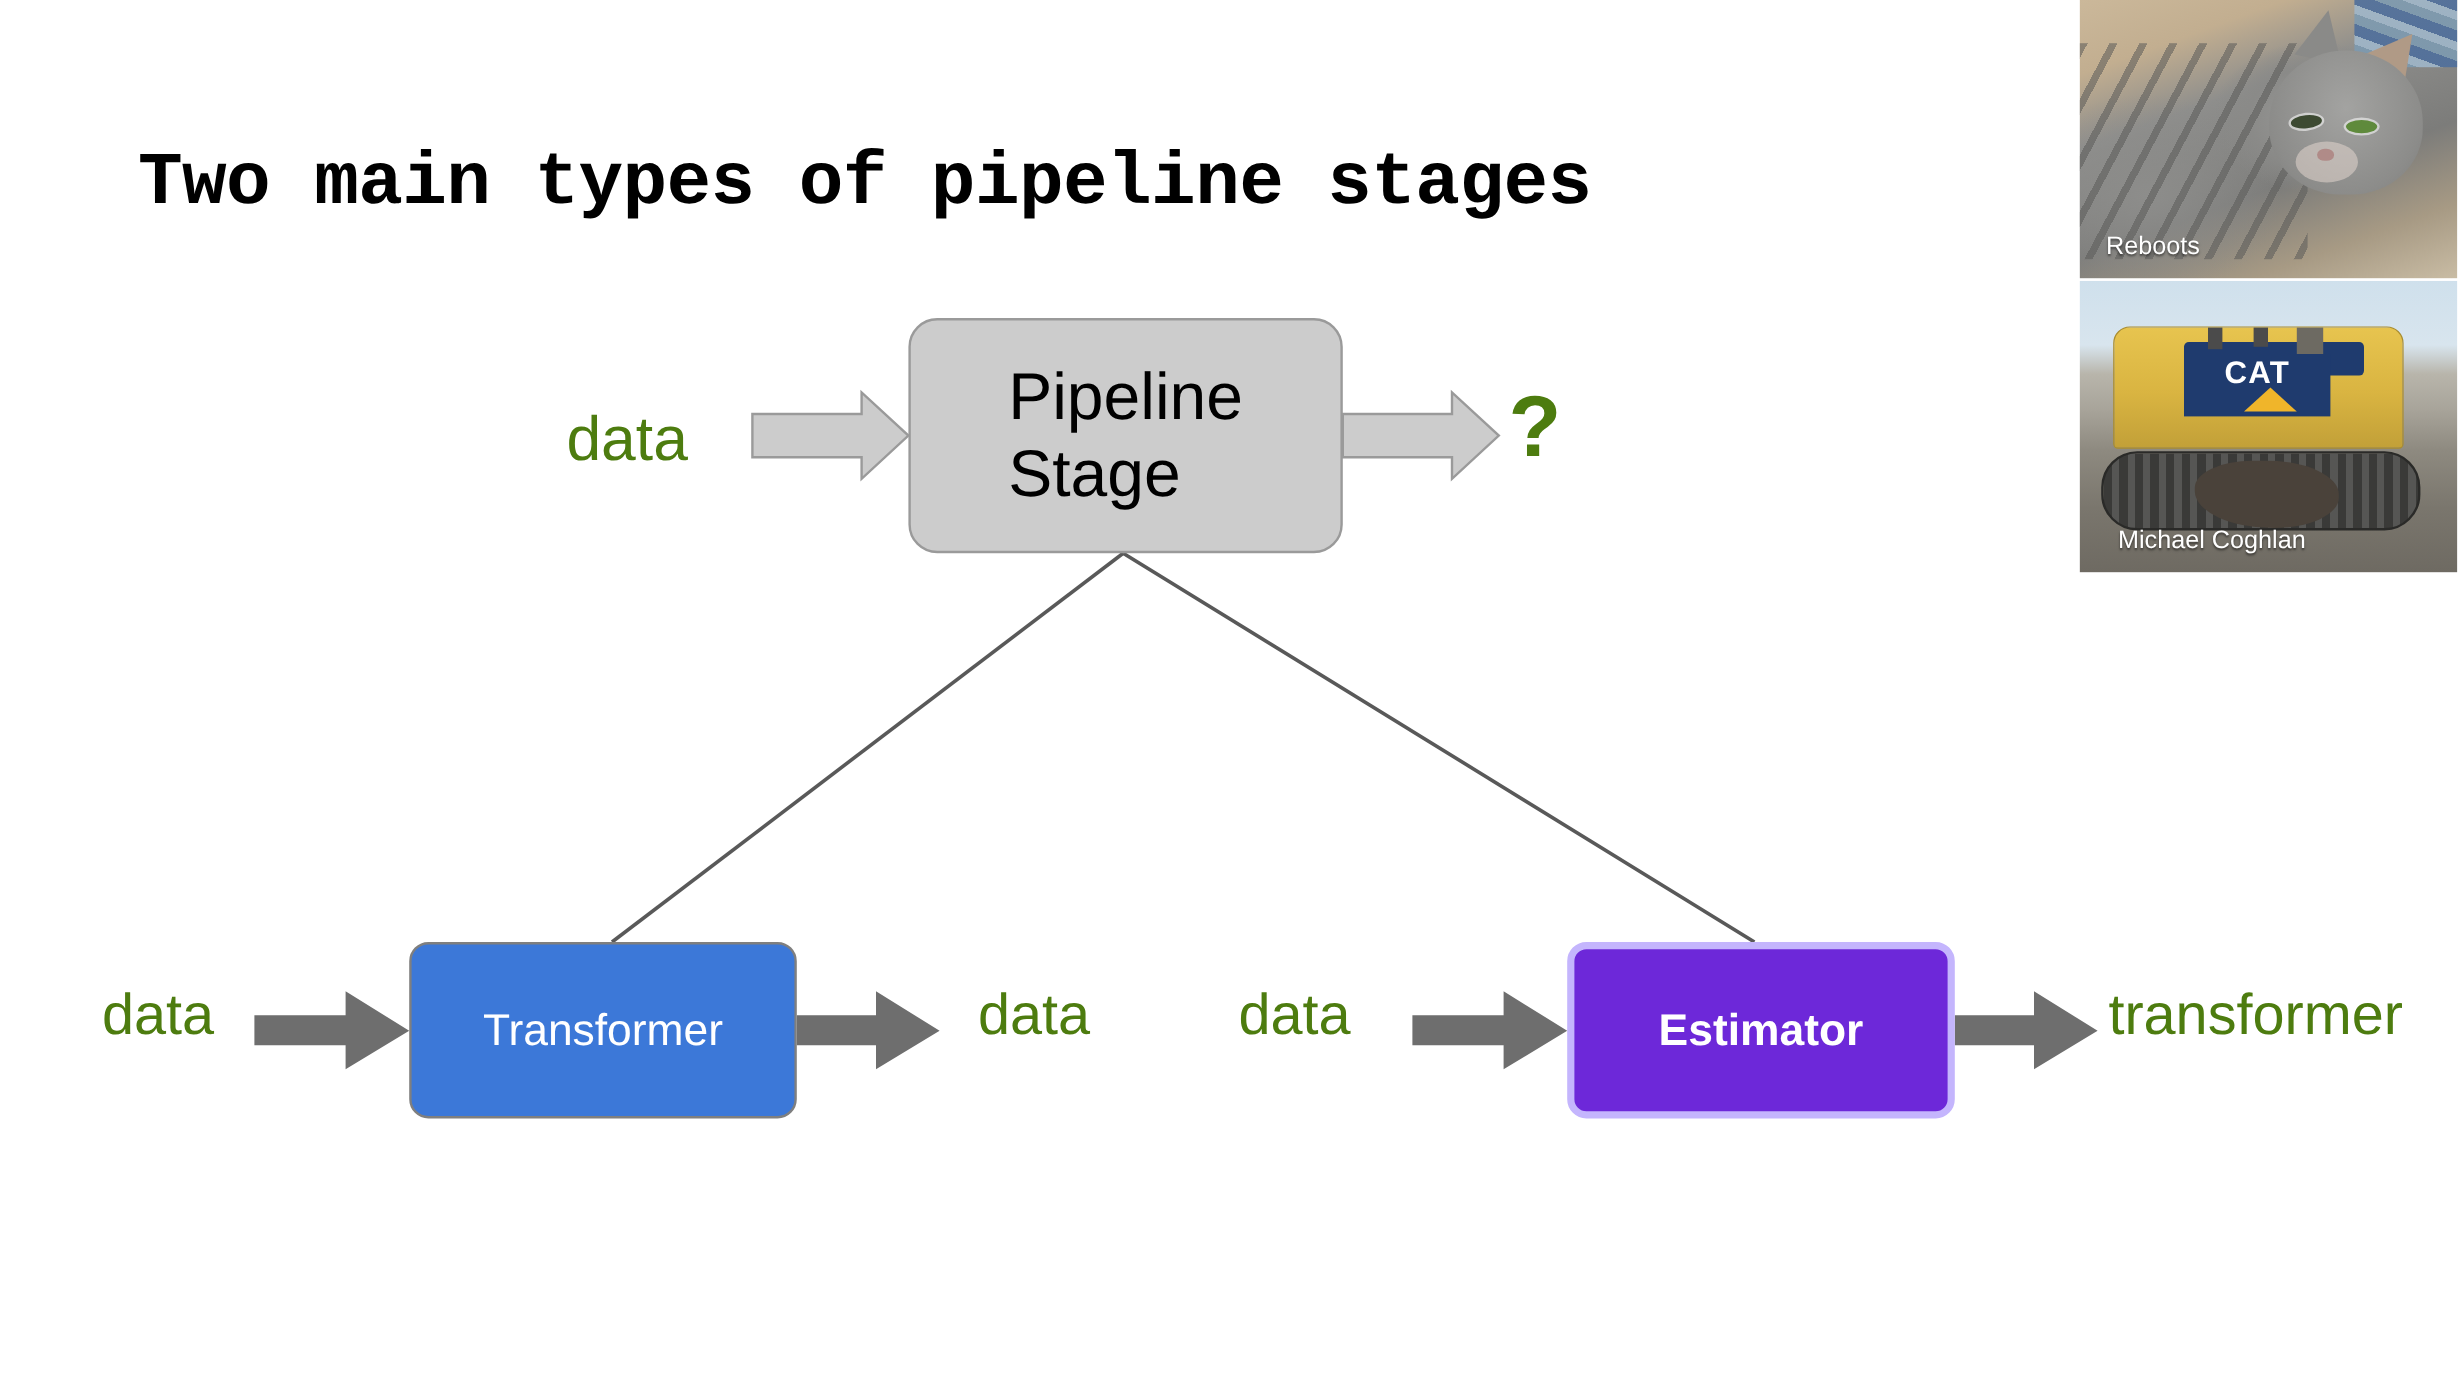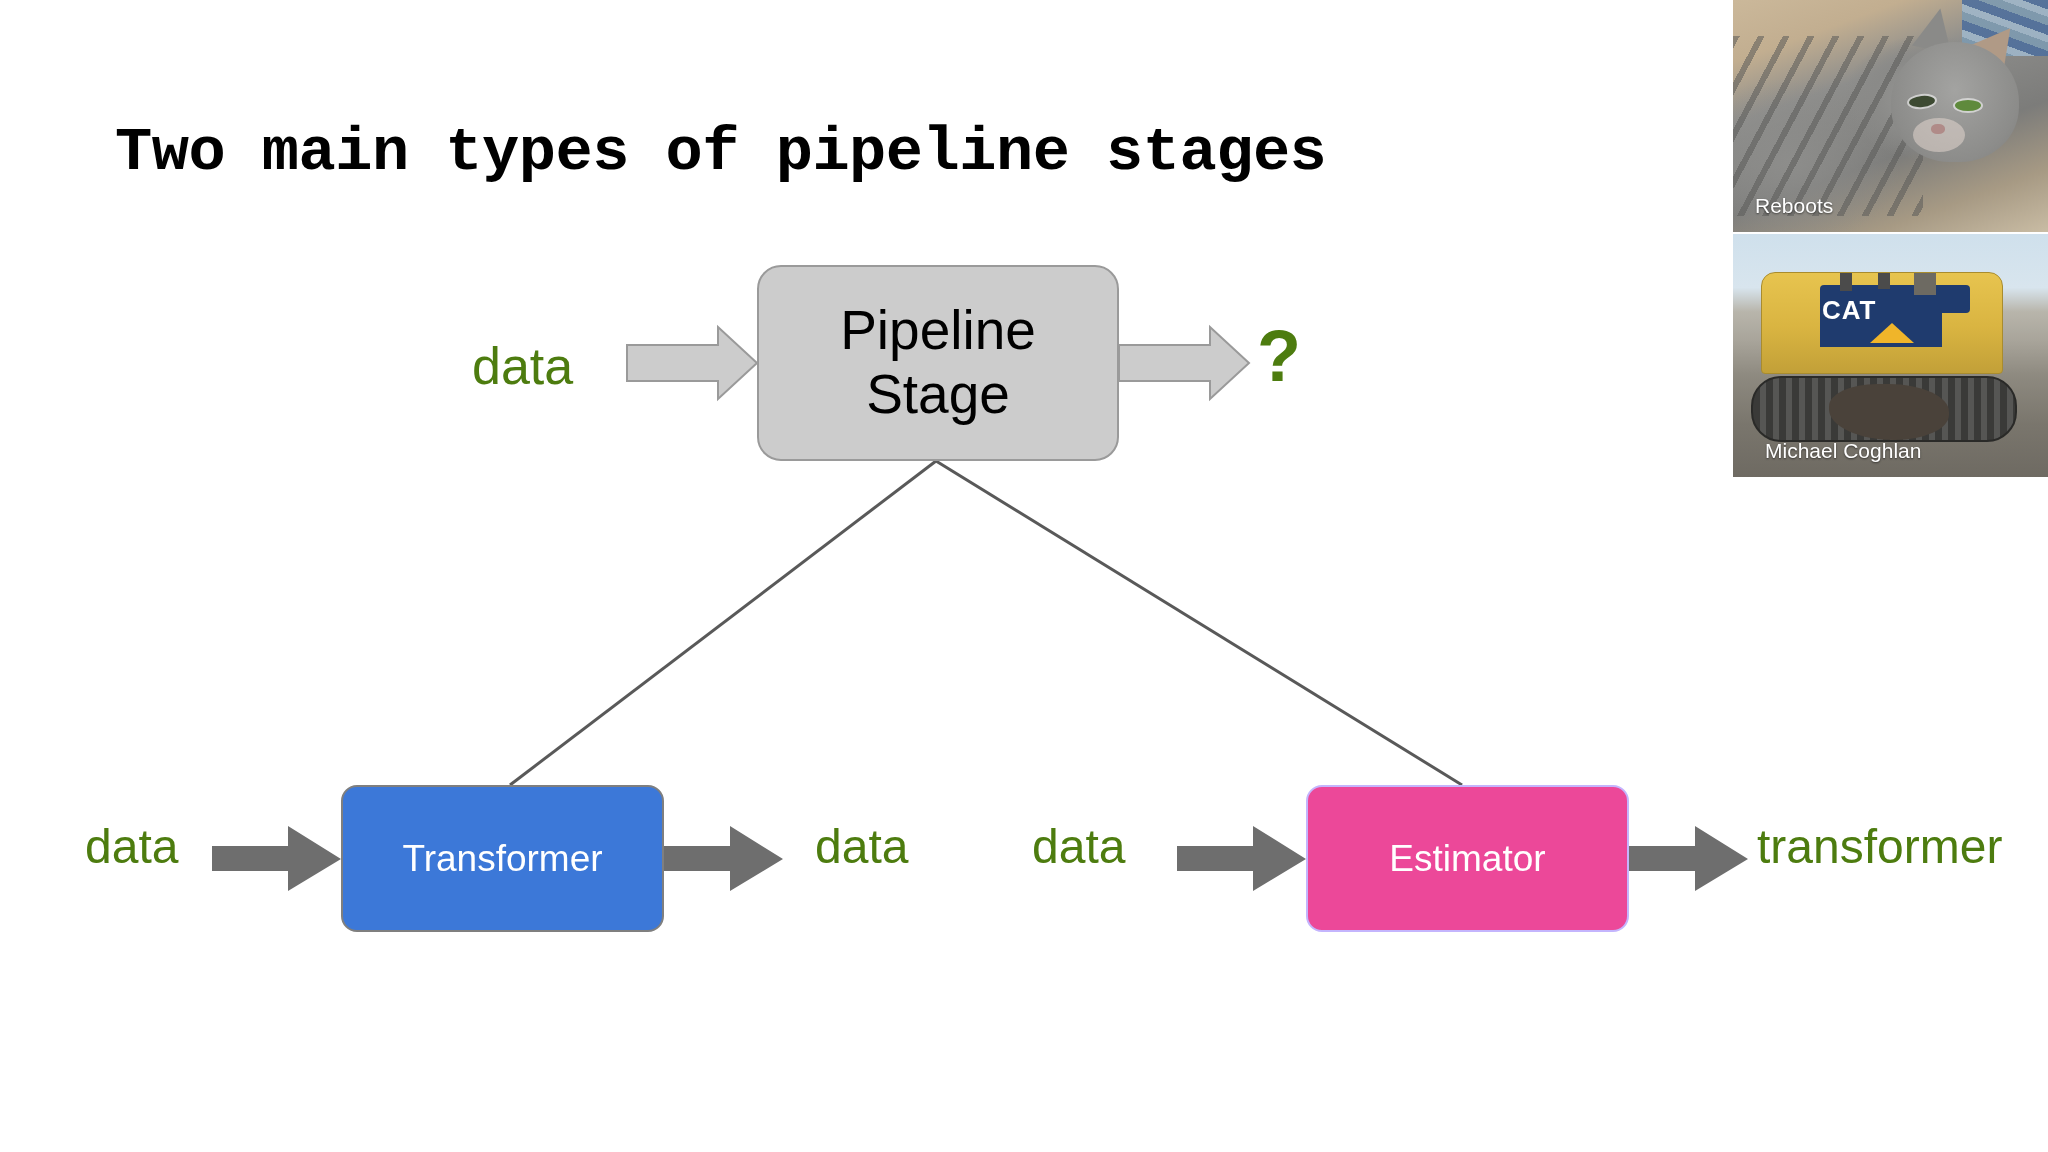--- a/index.html
+++ b/index.html
@@ -52,21 +52,21 @@
   .lbl-data-mid1  { left: 815px;  top: 823px; font-size: 48px; }
   .lbl-data-mid2  { left: 1032px; top: 823px; font-size: 48px; }
   .lbl-transformer{ left: 1757px; top: 823px; font-size: 48px; }
 
   
   .node {
     position: absolute;
     display: flex;
     align-items: center;
     justify-content: center;
-    text-align: center;
+    text-align: left;
     box-sizing: border-box;
   }
   .node-pipeline {
     left: 757px;
     top: 265px;
     width: 362px;
     height: 196px;
     background: #cccccc;
     border: 2px solid #9a9a9a;
     border-radius: 24px;
@@ -83,25 +83,26 @@
     border: 2px solid #7f7f7f;
     border-radius: 16px;
     color: #ffffff;
     font-size: 37px;
   }
   .node-estimator {
     left: 1306px;
     top: 785px;
     width: 323px;
     height: 147px;
-    background: #ec4899;
-    border: 2px solid #c4b5fd;
+    background: #6d28d9;
+    border: 6px solid #c4b5fd;
     border-radius: 16px;
     color: #ffffff;
     font-size: 37px;
+    font-weight: bold;
   }
 
   
   .photo {
     position: absolute;
     overflow: hidden;
   }
   .photo-cat { left: 1733px; top: 0px;   width: 315px; height: 232px; }
   .photo-cat-canvas {
     position: absolute; inset: 0;
@@ -181,20 +182,21 @@
     border: 1px solid #a98c2e;
   }
   .exc-panel {
     position: absolute; left: 58px; top: 22px;
     width: 122px; height: 52px;
     background: #1f3b6e;
   }
   .exc-cat-text {
     position: absolute; left: 60px; top: 24px;
     width: 118px;
+    text-align: center;
     color: #ffffff;
     font-weight: bold;
     font-size: 26px;
     font-family: "Liberation Sans", sans-serif;
     letter-spacing: 1px;
     line-height: 1;
   }
   .exc-tri {
     position: absolute; left: 108px; top: 50px;
     width: 0; height: 0;

